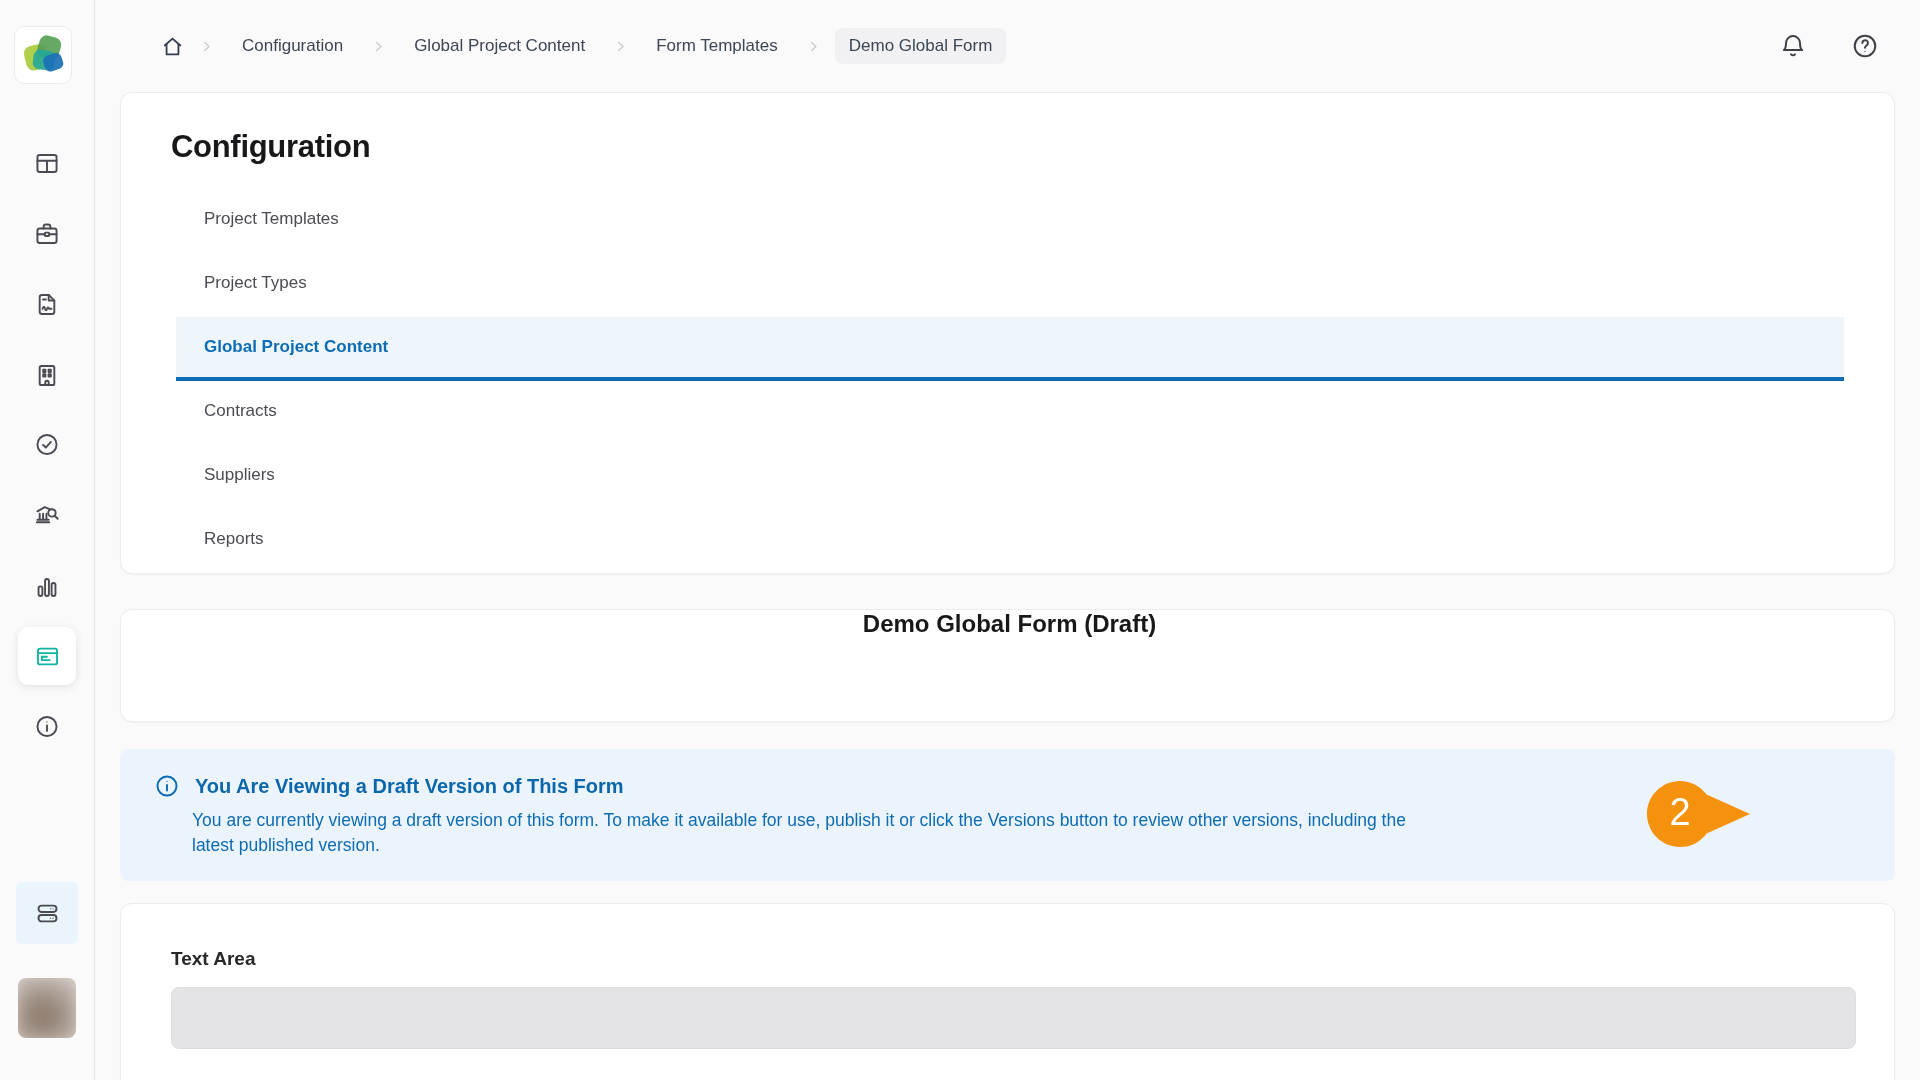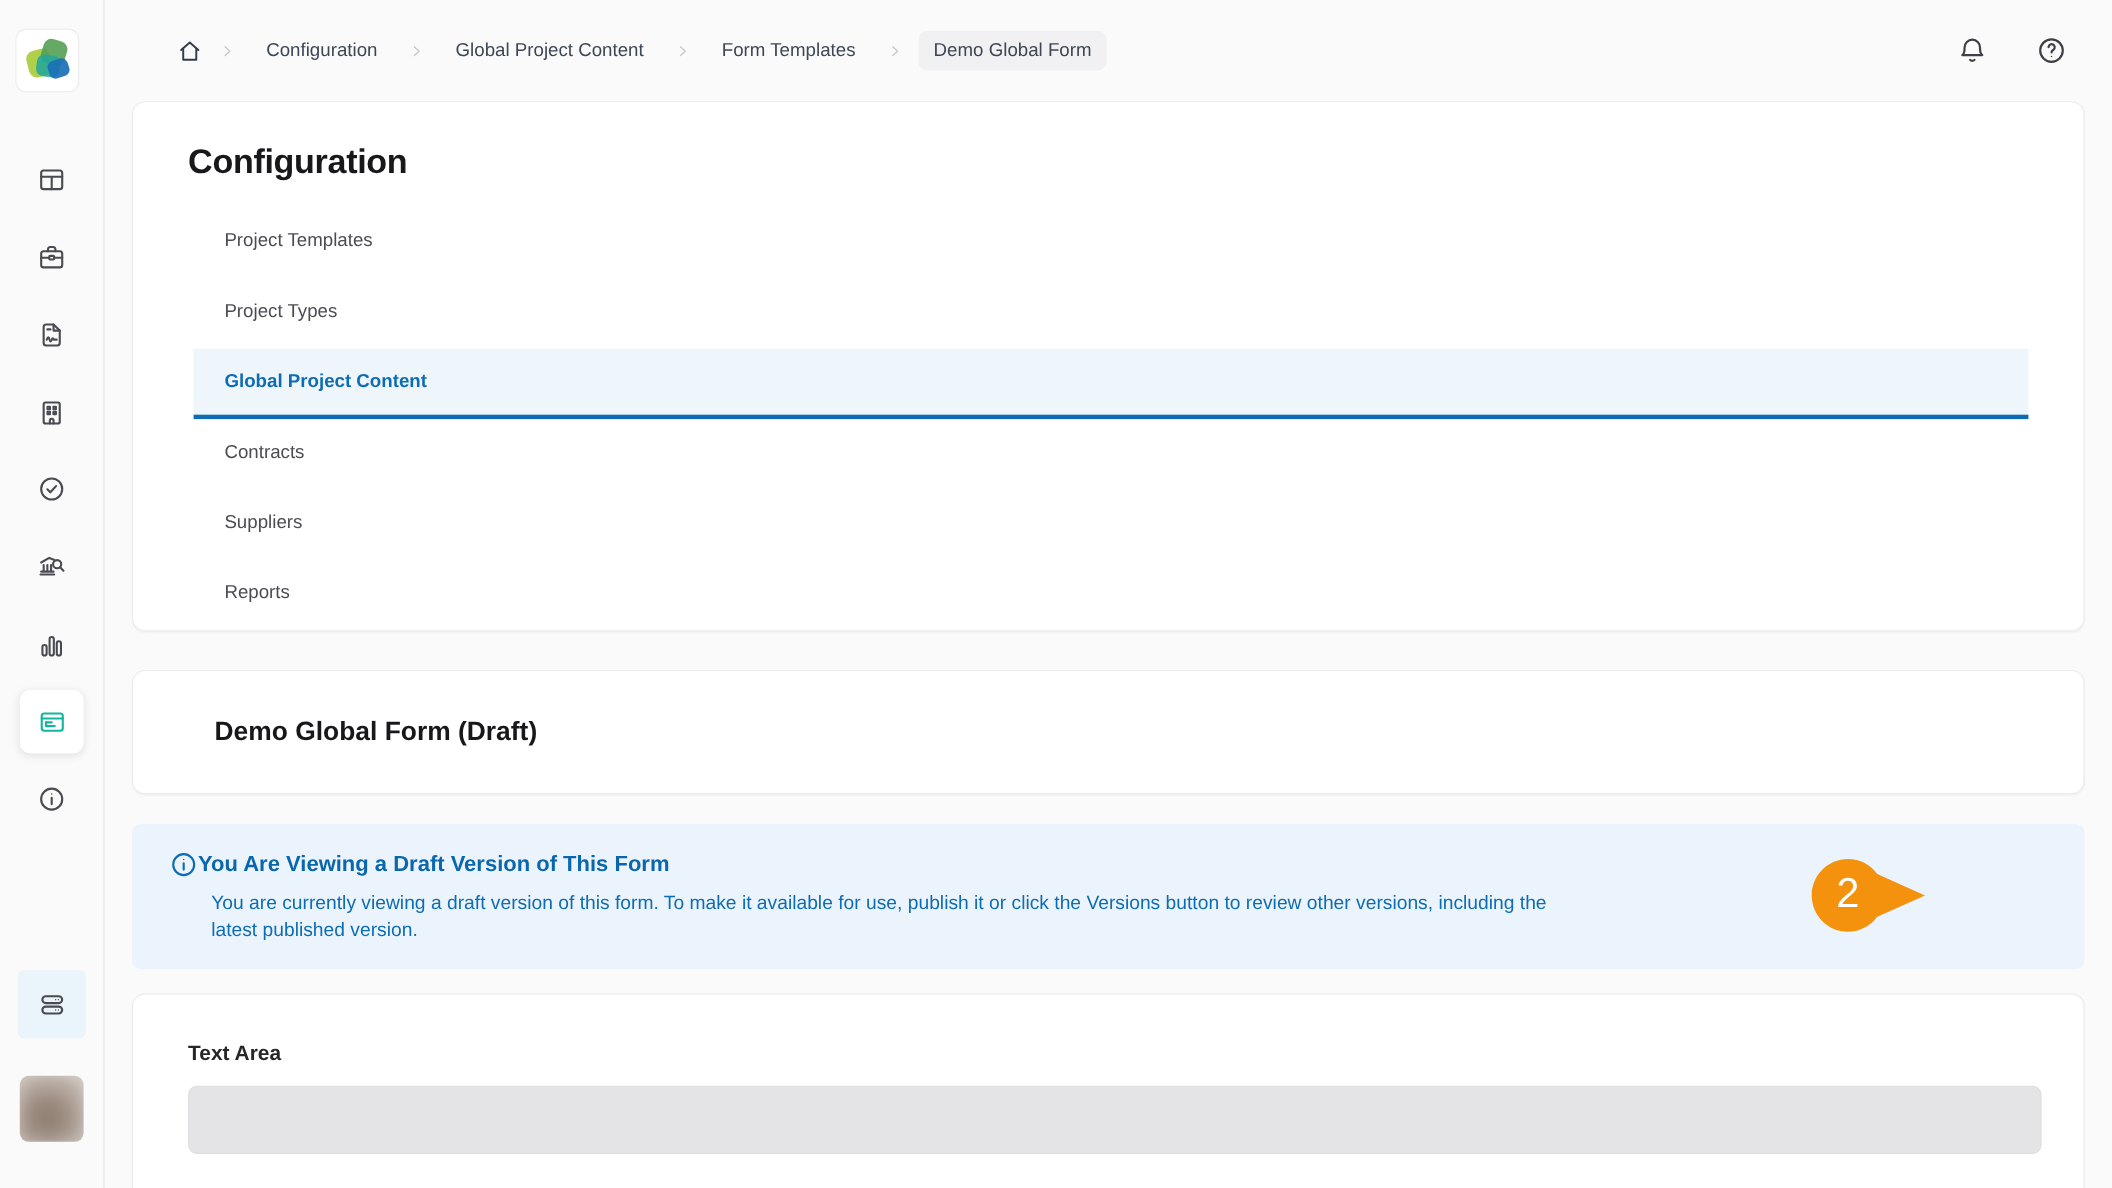--- a/index.html
+++ b/index.html
@@ -35,32 +35,32 @@
 
   
   .card-config { padding:36px 50px 0; }
   .page-title { font-size:31px; font-weight:700; letter-spacing:-.3px; color:#18181b; }
   .page-desc { margin-top:16px; font-size:17.5px; color:#27272a; }
   .tabs { display:flex; margin-top:24px; margin-left:5px;flex-direction:column; }
   .tab { height:64px; display:flex; align-items:center; padding:0 28px; font-size:17px; color:#4b4b53; border-bottom:4px solid transparent; cursor:pointer; }
   .tab.active { background:#eef6fc; color:#0d6cb4; font-weight:700; border-bottom-color:#0d6cb4; }
 
   
-  .card-head { margin-top:35px; height:113px; display:flex; align-items:center; padding:0 46px 0 74px; }
+  .card-head { margin-top:35px; height:113px; display:flex; align-items:center; padding:0 46px 0 50px;flex-direction:column; }
   .form-title { font-size:24px; font-weight:700; color:#18181b; }
   .head-right { margin-left:auto; display:flex; align-items:center; gap:26px; }
   .versions-link { display:flex; align-items:center; gap:10px; color:#0d6cb4; font-size:18px; font-weight:500; cursor:pointer; }
   .versions-link svg { width:22px; height:22px; stroke:#0d6cb4; }
   .btn-primary { background:#0d6cb4; color:#fff; border:none; border-radius:8px; font-family:inherit; font-size:17px; font-weight:600; padding:16px 26px; cursor:pointer; }
   .kebab-btn { width:54px; height:54px; background:#fff; border:1px solid #dbdbdf; border-radius:8px; display:flex; align-items:center; justify-content:center; cursor:pointer; }
   .kebab-btn svg { width:22px; height:22px; fill:#3f3f46; }
 
   
   .banner { position:relative; margin-top:27px; height:132px; background:#ebf4fc; border-radius:8px; padding:24px 0 0 34px; }
-  .banner-head { display:flex; align-items:center; gap:0; }
+  .banner-head { display:flex; align-items:center; gap:15px; }
   .banner-head svg { width:26px; height:26px; stroke:#0d6cb4; }
   .banner-title { font-size:20px; font-weight:700; color:#0b67ac; }
   .banner-body { margin:9px 0 0 38px; font-size:17.5px; color:#0e6cb3; line-height:1.42; }
   .banner-line1 { white-space:nowrap; overflow:hidden; max-width:1480px; }
   .balloon { position:absolute; left:1526px; top:31px; width:106px; height:68px; z-index:3; }
   .balloon-num { position:absolute; left:0; top:50%; width:68px; transform:translateY(-53%); text-align:center; font-size:38px; font-weight:500; color:#fff; }
   .publish-btn { position:absolute; left:1632px; top:26px; width:127px; z-index:2; background:#fff; border:5px solid #f5920d; border-radius:14px; padding:9px 12px; text-align:left; font-family:inherit; font-size:17px; font-weight:600; color:#0e6cb3; line-height:1.3; cursor:pointer; }
 
   
   .card-form { margin-top:22px; height:402px; padding:44px 38px 0 50px; }

